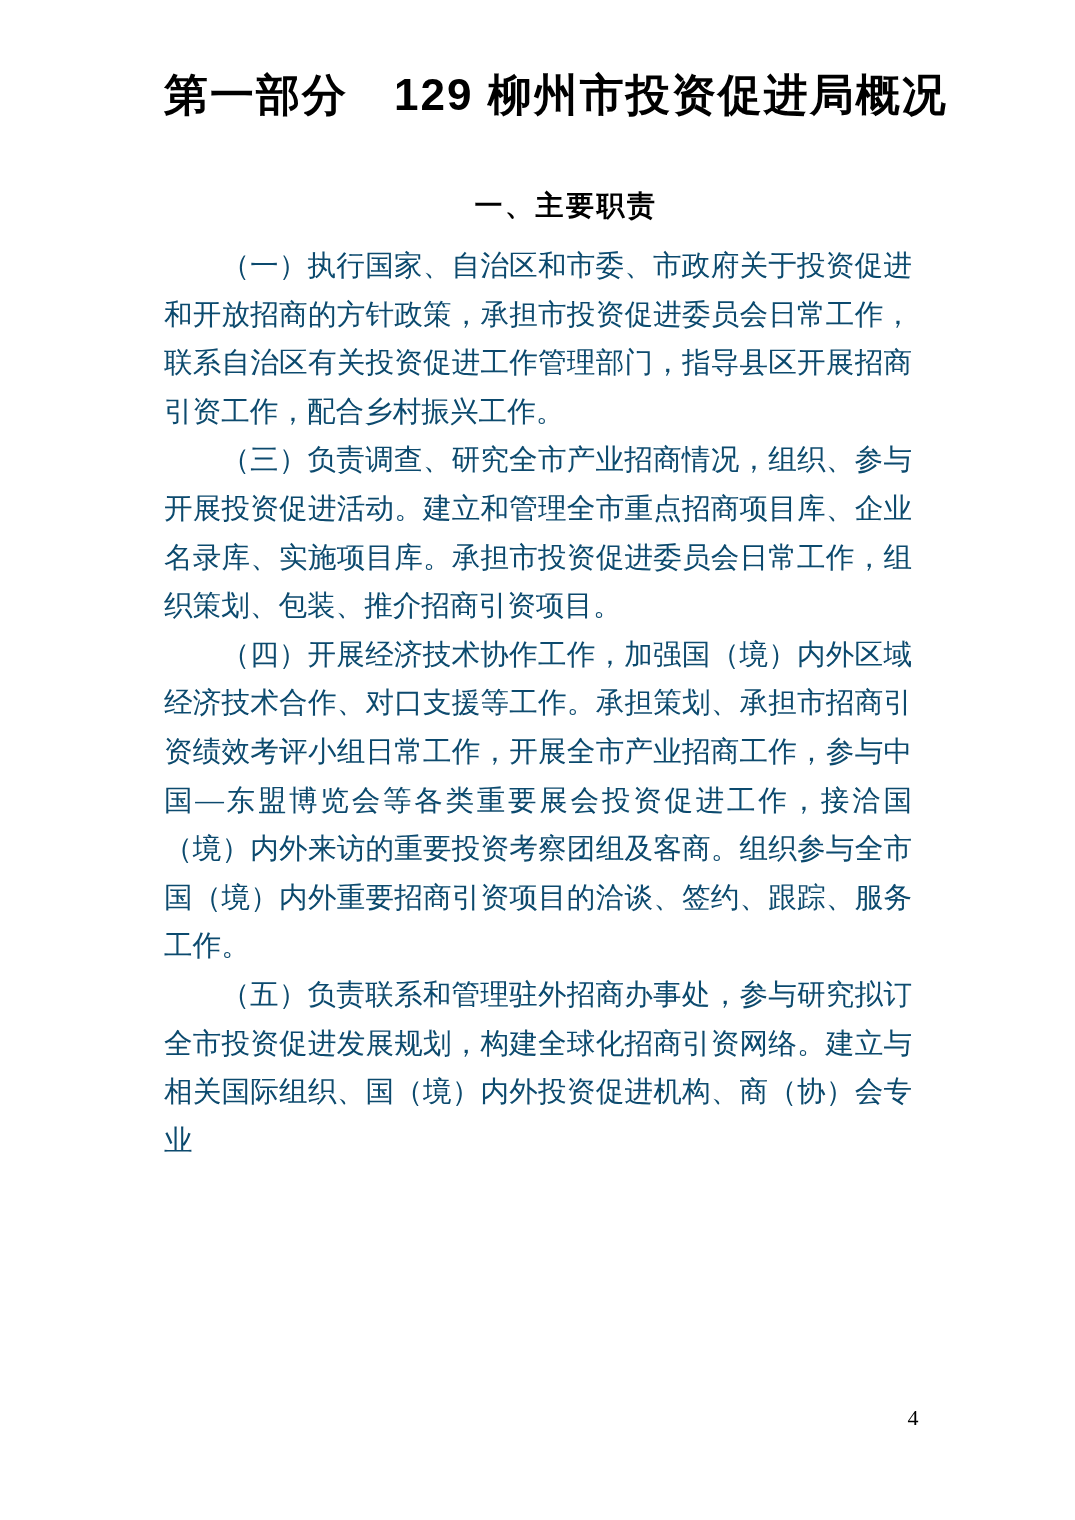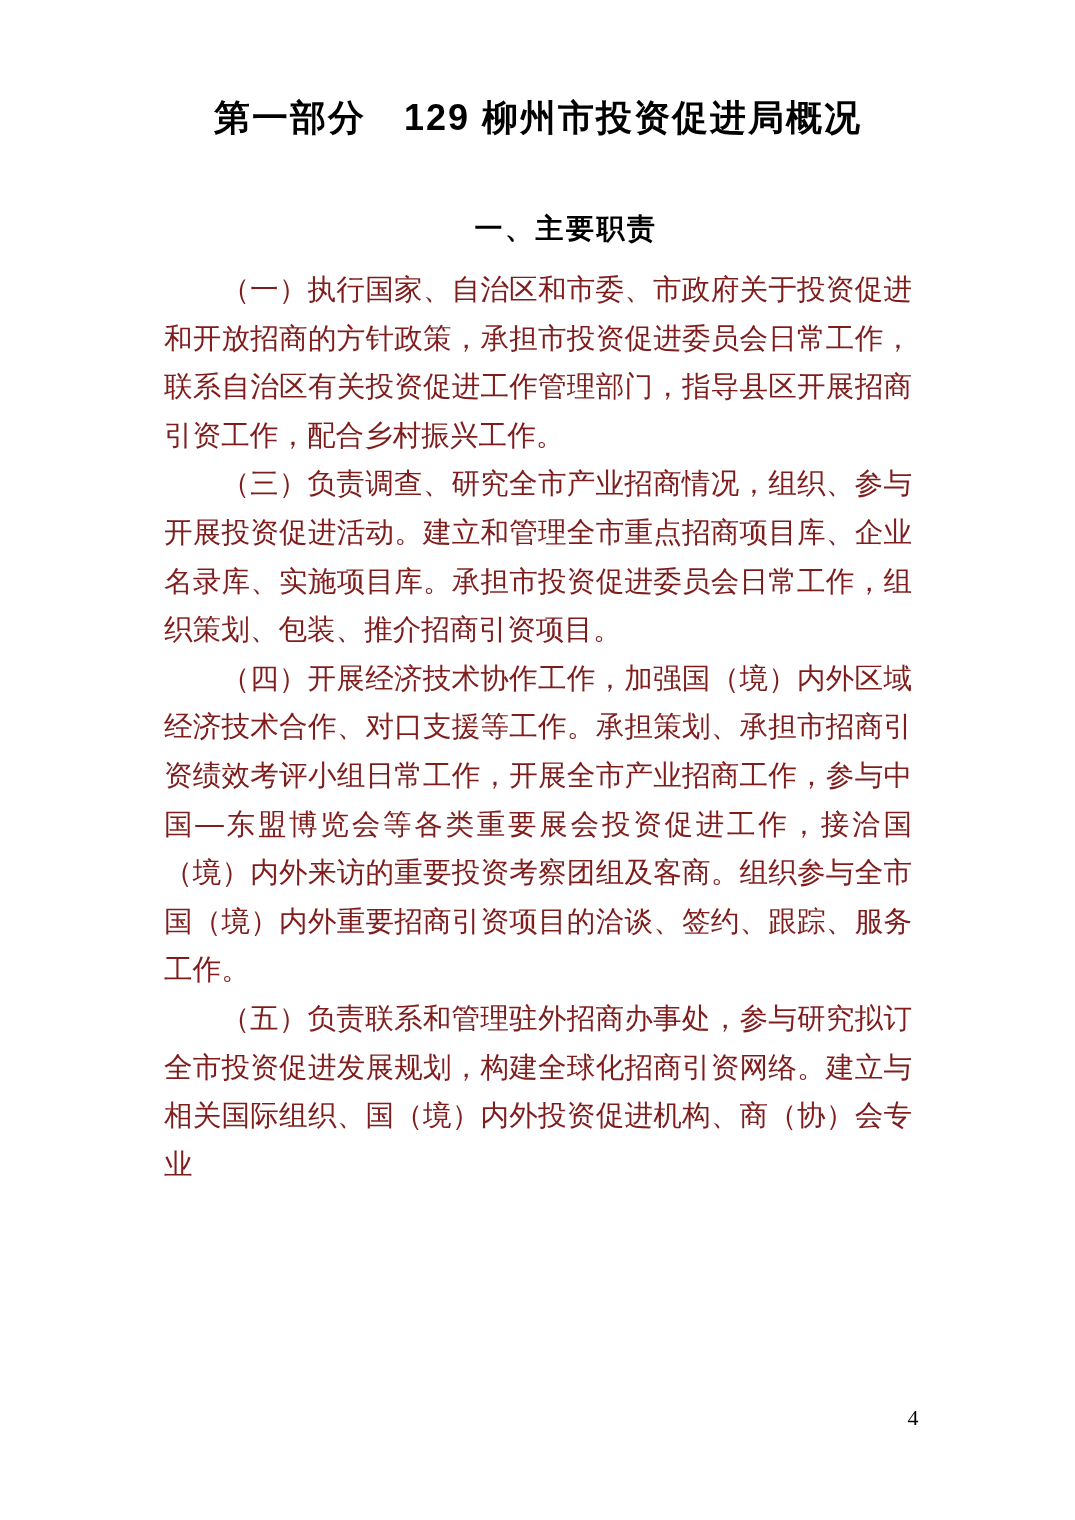--- a/index.html
+++ b/index.html
@@ -17,53 +17,52 @@
     overflow: hidden;
   }
   .content {
     position: absolute;
     left: 164px;
     top: 0;
     width: 748px;
   }
   .doc-title {
     margin: 0;
-    padding-top: 95px;
+    padding-top: 72px;
     font-family: "Liberation Sans", sans-serif;
     font-weight: bold;
-    font-size: 36px;
+    font-size: 44px;
     line-height: 46px;
     letter-spacing: 2px;
-    text-align: center;
     white-space: nowrap;
     color: #000000;
   }
   .section-heading {
     margin: 72px 0 0 0;
     font-family: "Liberation Sans", sans-serif;
     font-weight: bold;
     font-size: 28px;
     line-height: 32px;
     letter-spacing: 2.5px;
     text-indent: 2em;
     color: #000000;
     text-align: center;
   }
   .body-text {
     margin-top: 20px;
   }
   .body-text p {
     margin: 0;
-    font-family: Liberation Sans, sans-serif;
+    font-family: Liberation Serif, serif;
     font-size: 28.6px;
     line-height: 48.6px;
     text-align: justify;
     text-justify: inter-ideograph;
     text-indent: 2em;
-    color: #7f1d1d;
+    color: #0c4a6e;
   }
   .page-number {
     position: absolute;
     left: 898px;
     top: 1405px;
     width: 30px;
     text-align: center;
     font-family: "Liberation Serif", serif;
     font-size: 22px;
     line-height: 26px;

